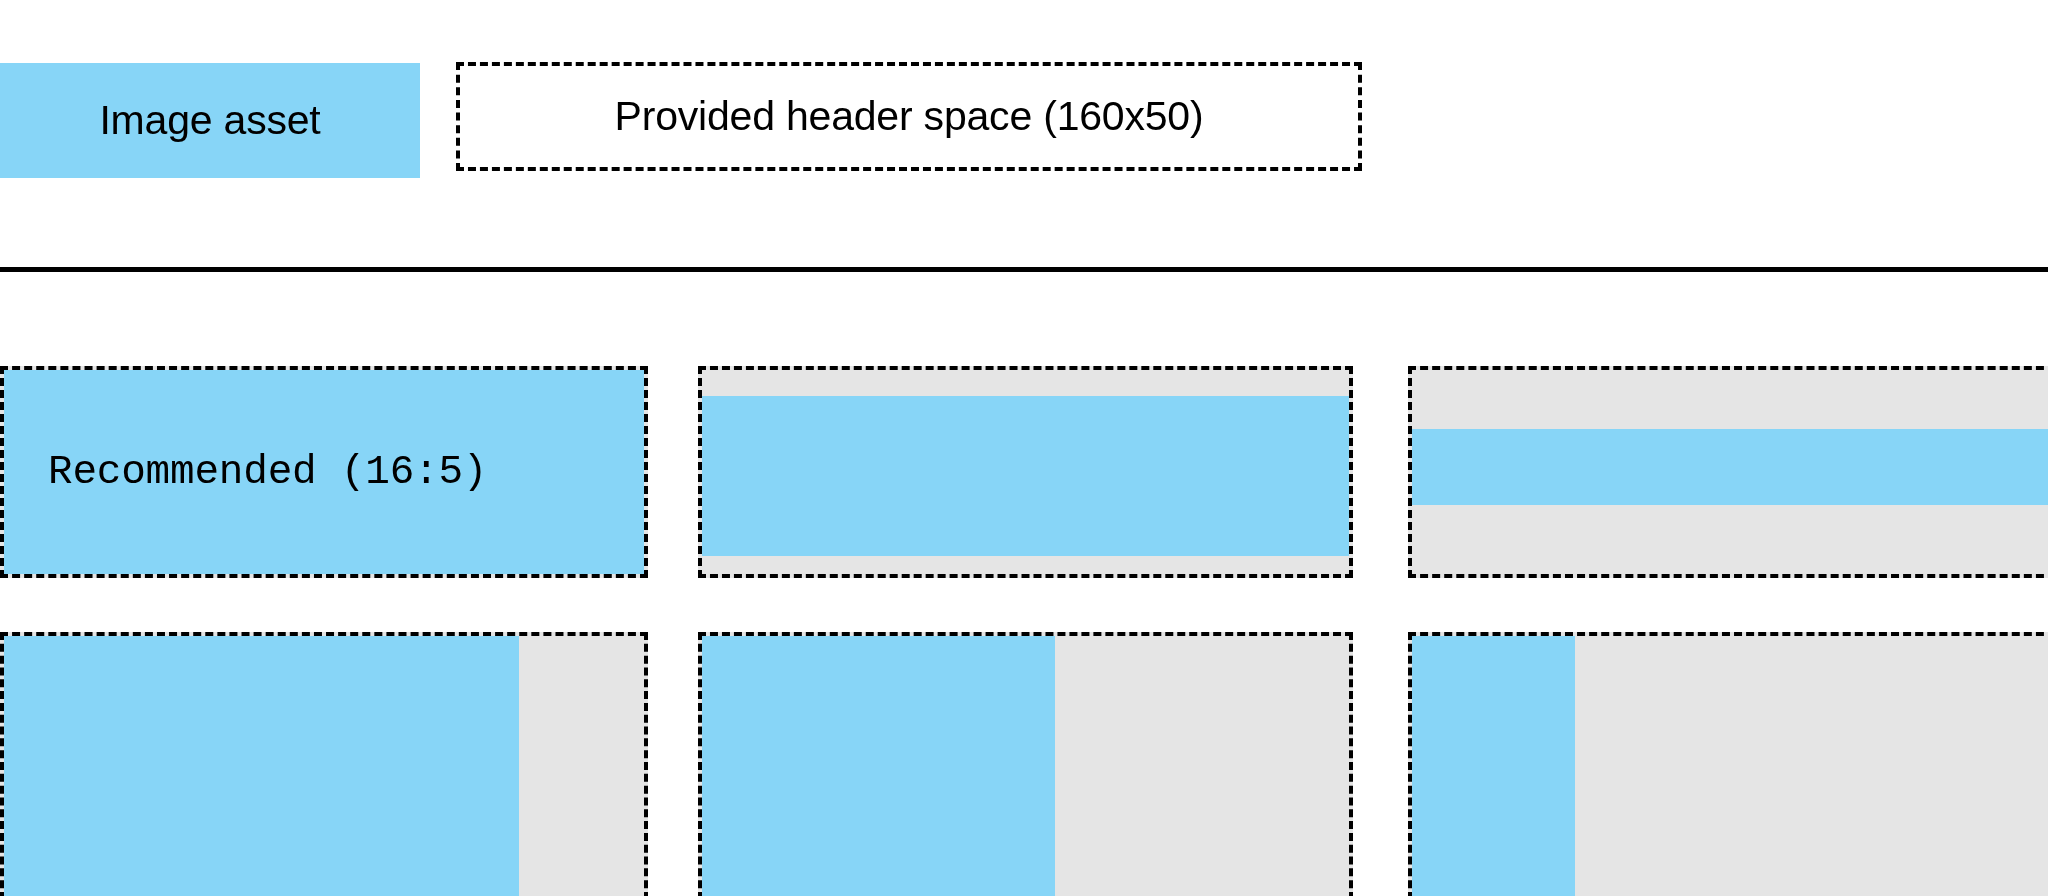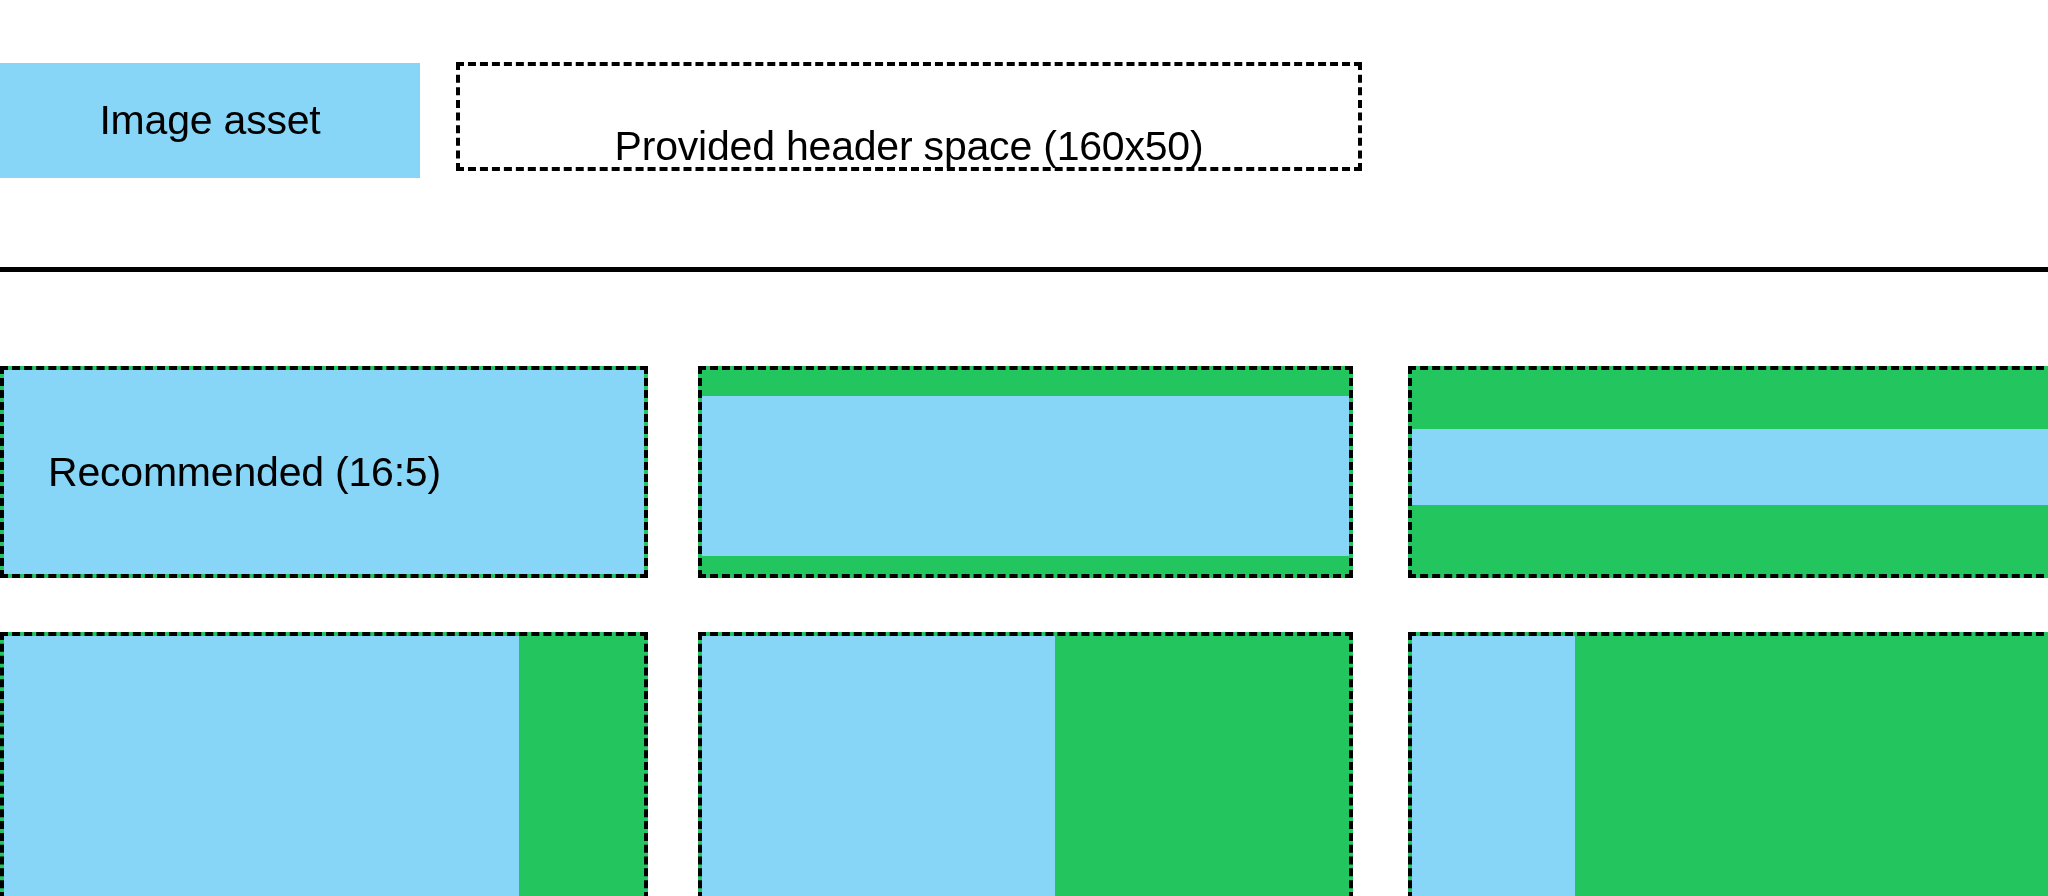--- a/index.html
+++ b/index.html
@@ -51,21 +51,21 @@
   }
 
   #header-space-box {
     position: absolute;
     left: 456px;
     top: 62px;
     width: 906px;
     height: 109px;
     border: 4px dashed #000000;
     display: flex;
-    align-items: flex-end;
+    align-items: center;
     justify-content: center;
     background: #ffffff;
   }
 
   #header-space-label {
     color: #000000;
     font-size: 41px;
     font-weight: 400;
     letter-spacing: -0.2px;
     line-height: 1;
@@ -87,21 +87,22 @@
     position: absolute;
     left: 0;
     top: 0;
     width: 2048px;
     height: 896px;
   }
 
   .ratio-cell {
     position: absolute;
     border: 4px dashed #000000;
-    background: #22c55e;
+    background: #e5e5e5;
+    font-family: Liberation Mono, monospace;
   }
 
   .ratio-fill {
     position: absolute;
     background: var(--fill);
   }
 
   .ratio-text {
     position: absolute;
     left: 0;

